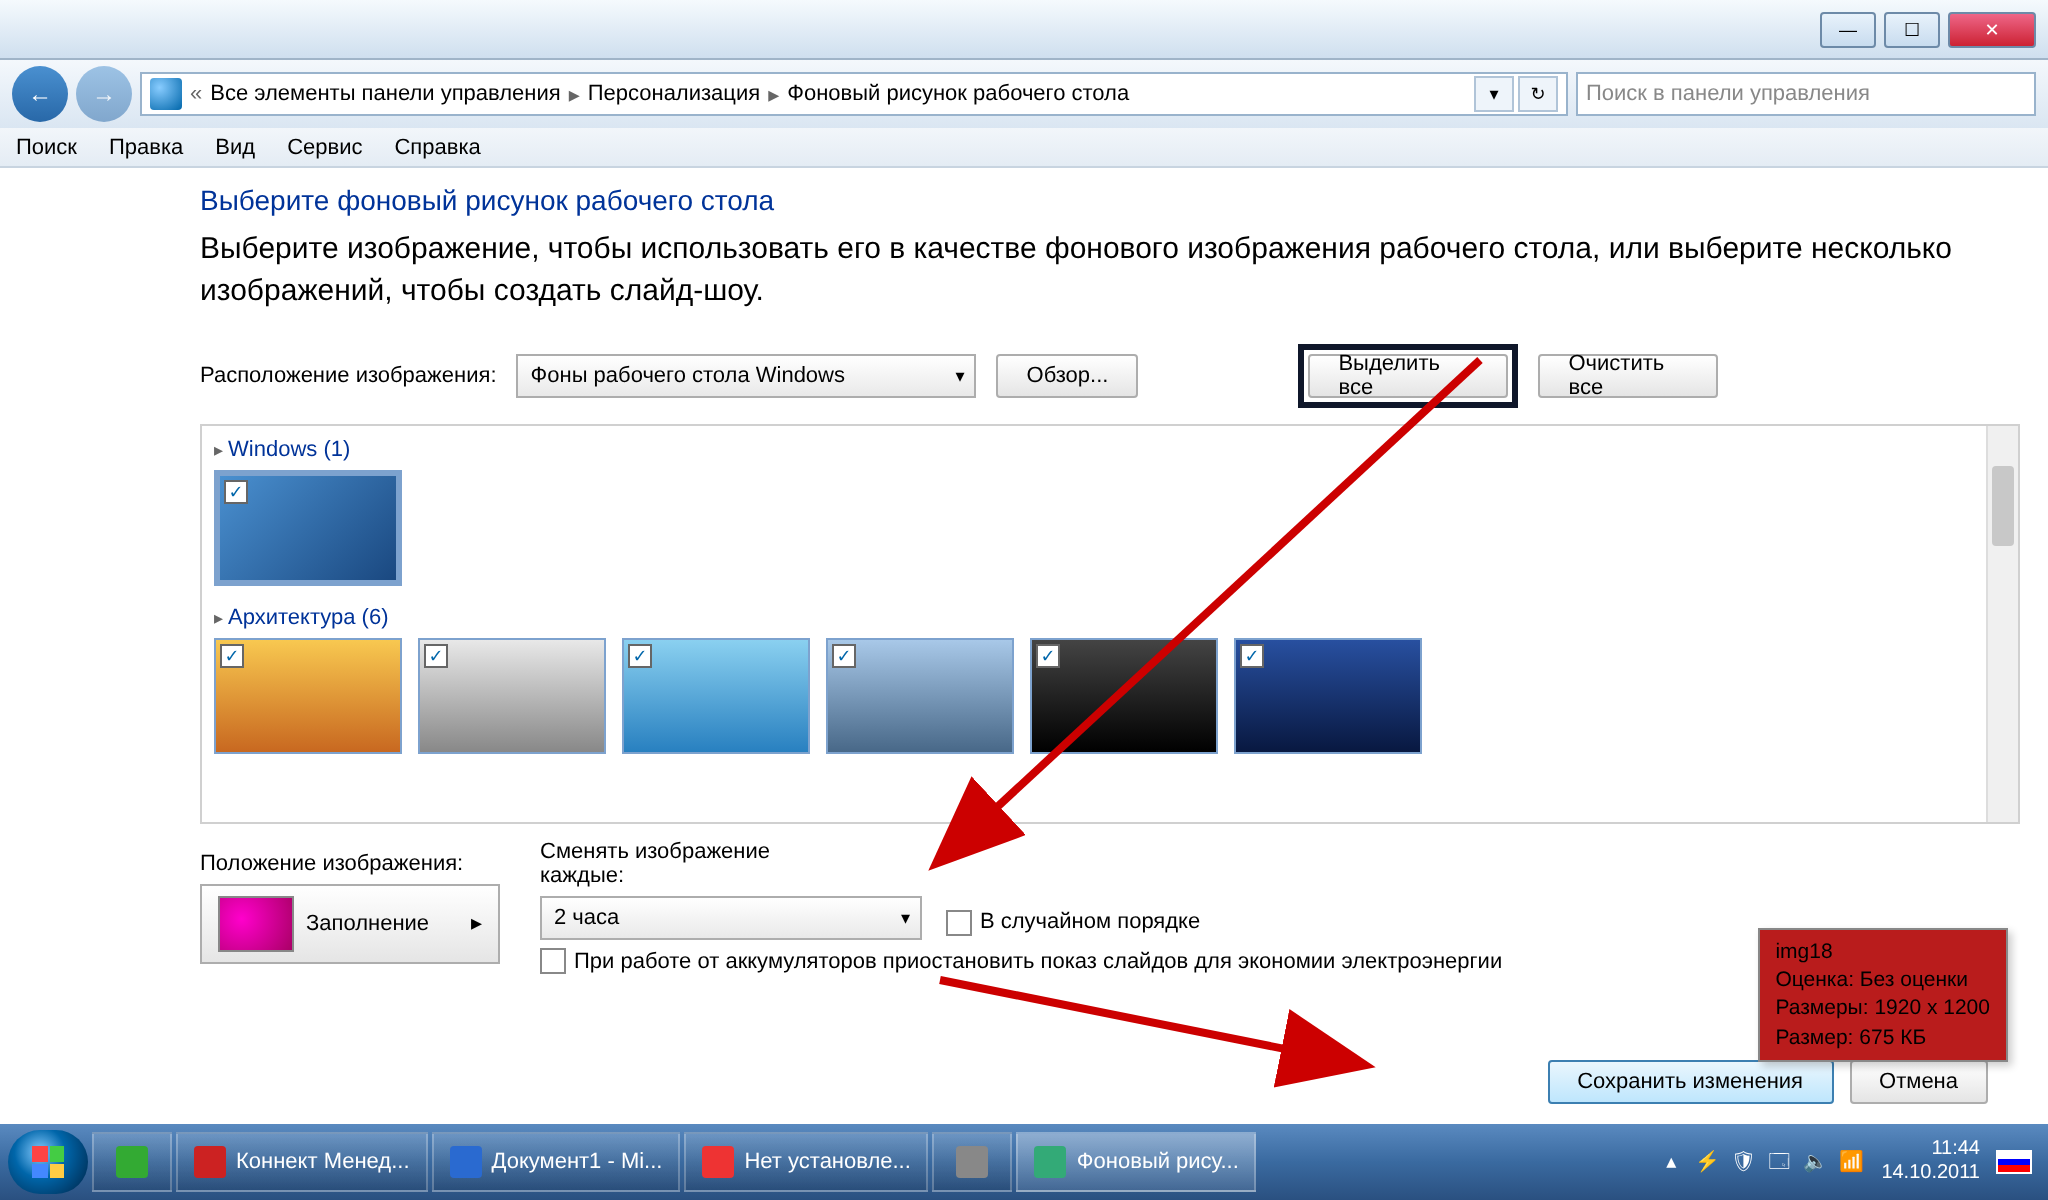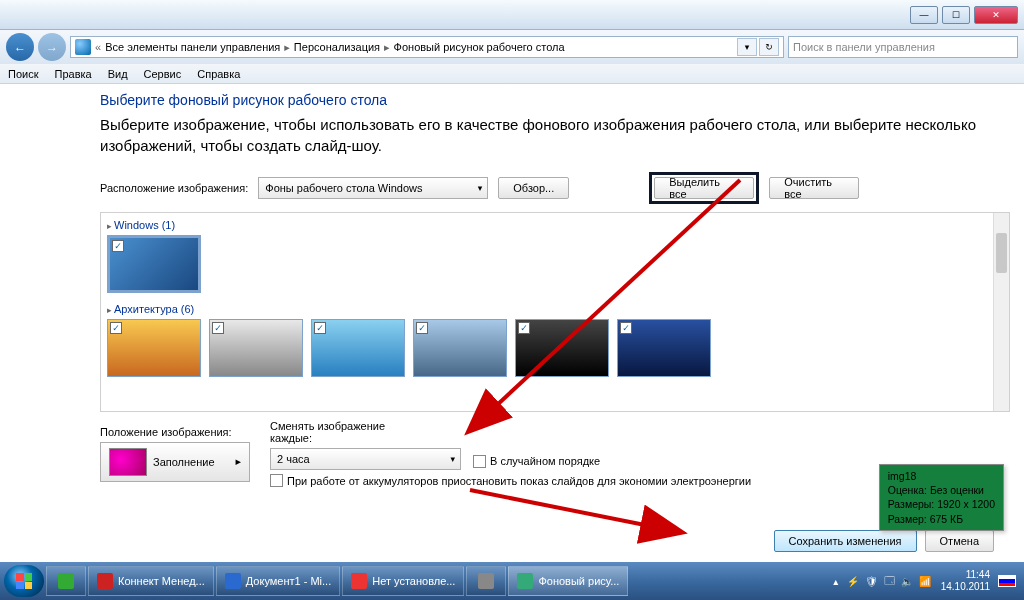--- a/index.html
+++ b/index.html
@@ -44,21 +44,21 @@
 .thumb.t5{background:linear-gradient(#a8c8e8,#486888)}
 .thumb.t6{background:linear-gradient(#444,#000)}
 .thumb.t7{background:linear-gradient(#2850a0,#081840)}
 .bottom-opts{display:flex;gap:20px;margin-top:8px;font-size:11px;align-items:center}
 .pos-btn{width:150px;height:40px;border:1px solid #adadad;background:linear-gradient(#fff,#e5e5e5);display:flex;align-items:center;gap:6px;padding:0 8px;font-size:11px;position:relative}
 .pos-btn::after{content:"▸";position:absolute;right:8px}
 .pos-thumb{width:38px;height:28px;background:radial-gradient(circle at 30% 40%,#f0c,#a06);border:1px solid #888}
 .chk-line{display:flex;align-items:center;gap:4px;margin-top:4px}
 .chk-box{width:13px;height:13px;border:1px solid #888;background:#fff;font-size:10px;line-height:11px;text-align:center;color:#06a;flex-shrink:0}
 .footer-btns{position:absolute;bottom:10px;right:30px;display:flex;gap:8px}
-.tooltip{position:absolute;right:20px;top:380px;background:#15803d;border:1px solid #888;padding:4px 8px;font-size:10.5px;line-height:1.35;box-shadow:2px 2px 4px rgba(0,0,0,.2);z-index:10}
+.tooltip{position:absolute;right:20px;top:380px;background:#b91c1c;border:1px solid #888;padding:4px 8px;font-size:10.5px;line-height:1.35;box-shadow:2px 2px 4px rgba(0,0,0,.2);z-index:10}
 .arrow{position:absolute;pointer-events:none;z-index:5}
 .arrow-line{stroke:#c00;stroke-width:4;fill:none}
 .arrow-head{fill:#c00}
 .taskbar{position:absolute;bottom:0;left:0;right:0;height:38px;background:linear-gradient(to bottom,#5a8ac0 0%,#3a6aa0 50%,#2a5080 100%);display:flex;align-items:center;padding:0 4px;gap:2px}
 .start-orb{width:40px;height:32px;border-radius:16px;background:radial-gradient(circle at 40% 35%,#8cf 0%,#06a 40%,#024 100%);display:flex;align-items:center;justify-content:center}
 .start-orb .flag{width:16px;height:16px;display:grid;grid-template:1fr 1fr/1fr 1fr;gap:1px}
 .flag span:nth-child(1){background:#f44}
 .flag span:nth-child(2){background:#4c4}
 .flag span:nth-child(3){background:#48f}
 .flag span:nth-child(4){background:#fc4}

